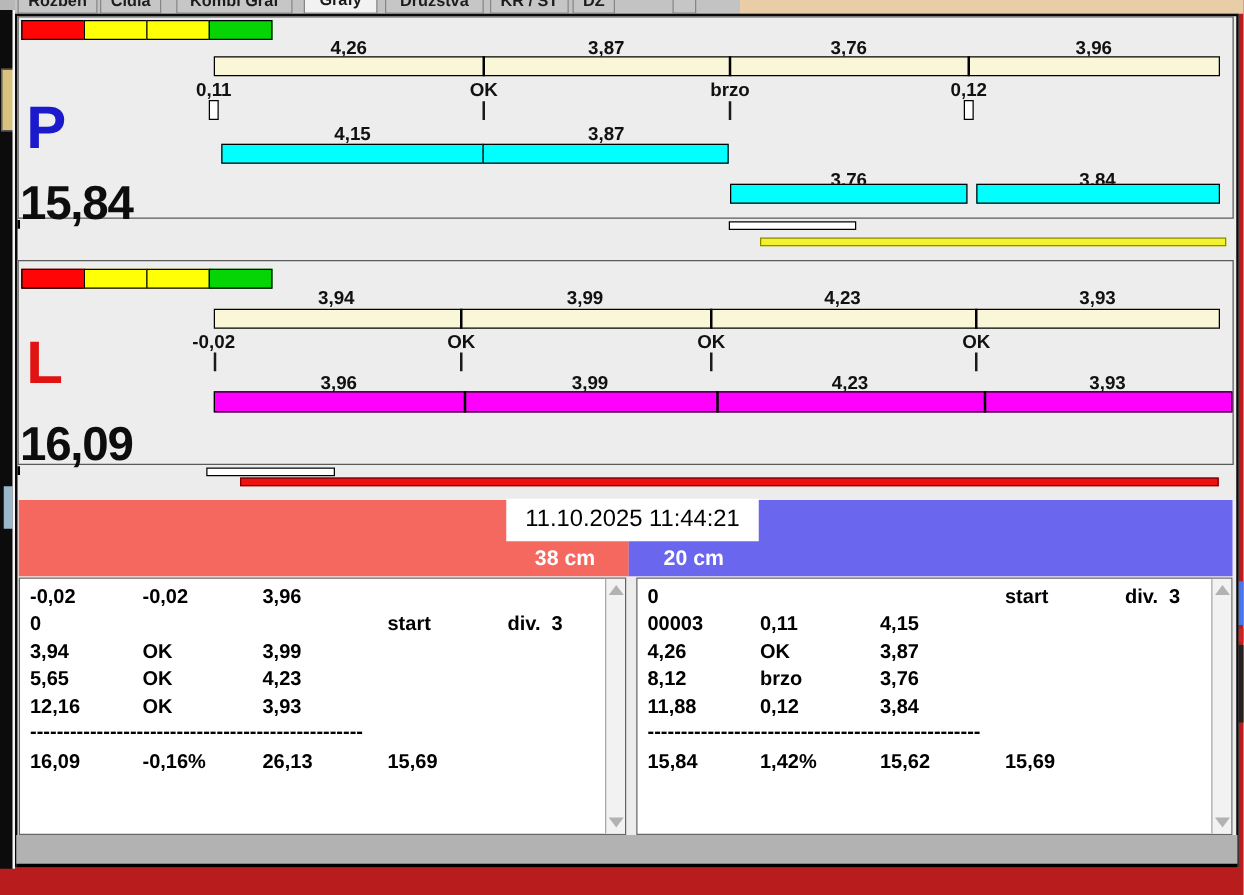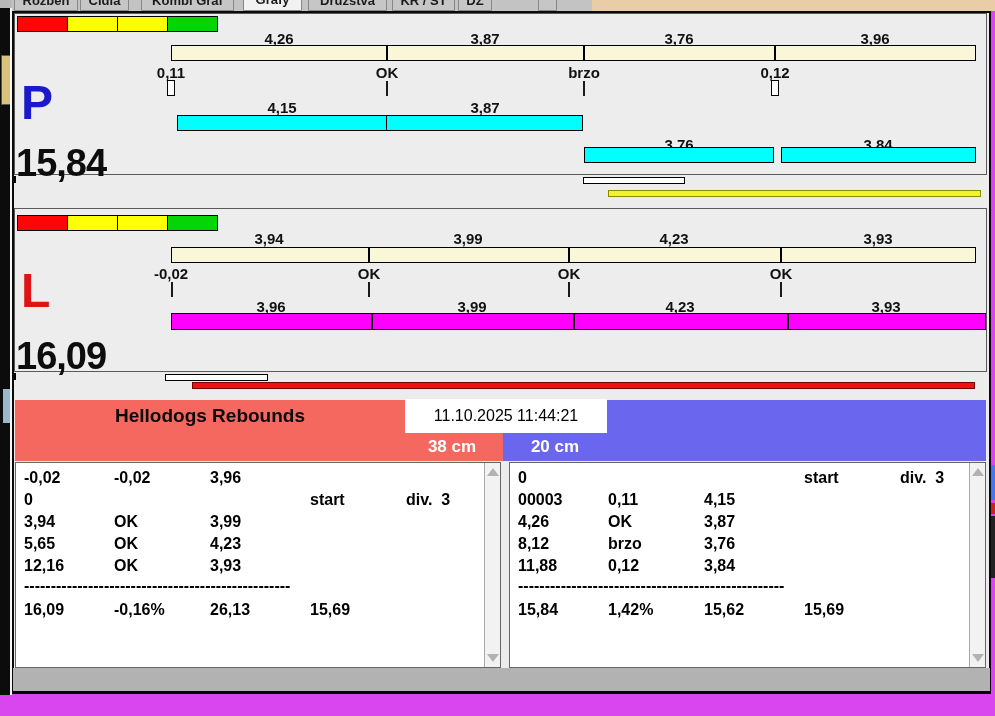--- a/index.html
+++ b/index.html
@@ -1,17 +1,17 @@
 <!DOCTYPE html>
 <html><head>
 <meta charset="utf-8">
 <style>
   html,body{margin:0;padding:0;background:#ffffff;}
   #screen{position:relative;width:995px;height:716px;overflow:hidden;
-          font-family:"Liberation Sans",sans-serif;background:#d946ef;}
+          font-family:"Liberation Sans",sans-serif;background:#b91c1c;}
   .abs{position:absolute;}
 
   
   .behind-strip{left:0;top:0;width:12px;height:695px;background:#0c0c0c;}
   .strip-grey{left:0;top:0;width:12px;height:8px;background:#b8b8b8;}
   .strip-tan{left:1px;top:55px;width:9px;height:48px;background:#d9c27f;border:1px solid #555;}
   .strip-blue{left:3px;top:389px;width:7px;height:34px;background:#9ab8cc;}
   .strip-highlight{left:10px;top:8px;width:2px;height:687px;background:#f5f5f5;}
 
   
@@ -40,21 +40,21 @@
   .magenta{background:#ff00ff;height:17px;}
   .lane-letter{position:absolute;font-size:48px;font-weight:bold;line-height:1;}
   .lane-total{position:absolute;font-size:38px;font-weight:bold;color:#0d0d0d;line-height:1;letter-spacing:-1px;}
   .under-tick{position:absolute;width:2px;height:7px;background:#000;}
   .thin-bar{position:absolute;height:7px;box-sizing:border-box;}
 
   
   .hdr-red{left:15px;top:400px;width:488px;height:61px;background:#f4685f;}
   .hdr-blue{left:503px;top:400px;width:483px;height:61px;background:#6a66ee;}
   .datebox{left:405px;top:399px;width:202px;height:34px;background:#ffffff;color:#000;
-           display:flex;align-items:center;justify-content:center;font-size:16px;}
+           display:flex;align-items:center;justify-content:center;font-size:19px;}
   .team-title{position:absolute;text-align:center;font-size:19px;font-weight:bold;color:#0a0a0a;white-space:nowrap;}
   .team-dogs{position:absolute;text-align:center;font-size:15px;font-weight:bold;color:#ffffff;white-space:nowrap;}
   .height-label{position:absolute;width:70px;text-align:center;font-size:17px;font-weight:bold;color:#ffffff;}
 
   .stable{background:#ffffff;border:1px solid #666;box-sizing:border-box;overflow:hidden;}
   .trow{position:absolute;left:0;width:100%;height:22px;font-size:16px;font-weight:bold;color:#000;}
   .tc{position:absolute;white-space:pre;}
   .c0{left:8px;} .c1{left:98px;} .c2{left:194px;} .c3{left:294px;} .c4{left:390px;}
   .sep{letter-spacing:0px;}
 
@@ -174,21 +174,20 @@
     <div class="lane-total" style="left:1px;top:128px">16,09</div>
   </div>
 
   <div class="under-tick" style="left:14px;top:373px"></div>
   <div class="thin-bar" style="left:165px;top:374px;width:103px;background:#ffffff;border:1px solid #000"></div>
   <div class="thin-bar" style="left:192px;top:382px;width:783px;background:#ee1111;border:1px solid #7a0000"></div>
 
   <div class="abs hdr-red"></div>
   <div class="abs hdr-blue"></div>
 
-  <div class="team-title" style="left:15px;top:405px;width:390px">Hellodogs Rebounds</div>
   <div class="height-label" style="left:417px;top:437px">38 cm</div>
 
   <div class="abs datebox">11.10.2025 11:44:21</div>
 
   <div class="height-label" style="left:520px;top:437px">20 cm</div>
 
   <div class="abs stable" style="left:15px;top:462px;width:486px;height:206px">
     <div class="trow" style="top:6px">
       <span class="tc c0">-0,02</span>
       <span class="tc c1">-0,02</span>

